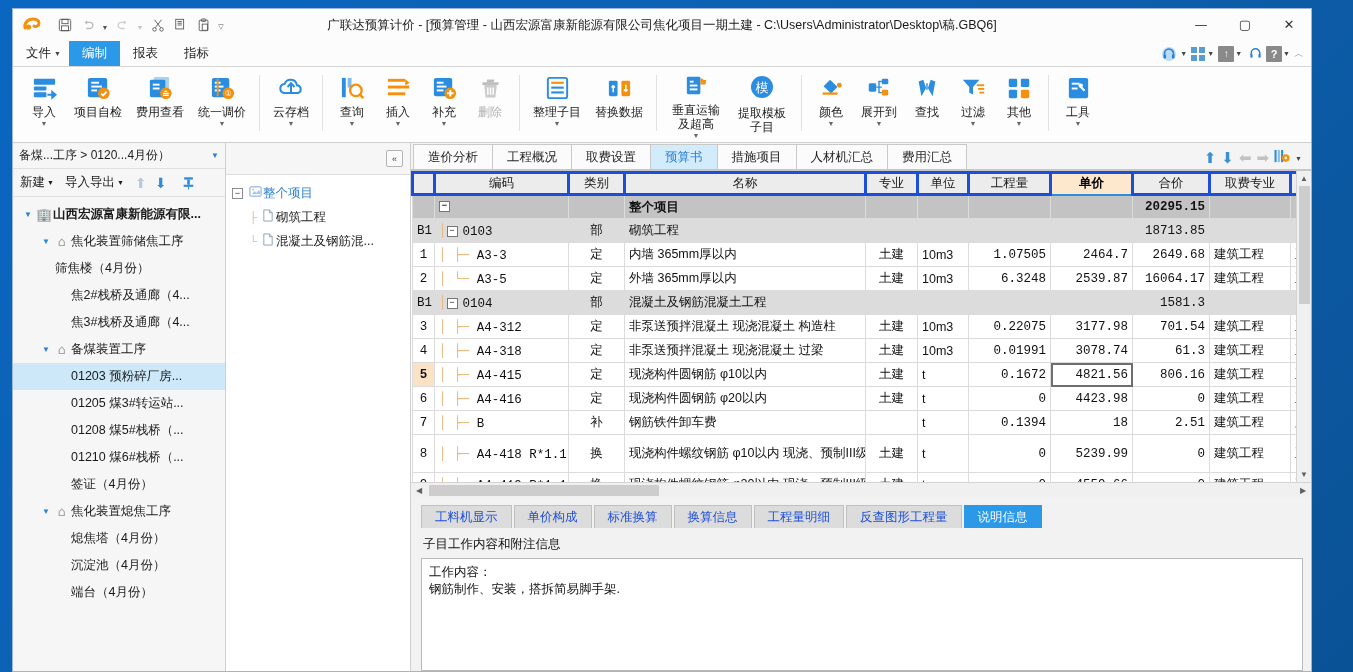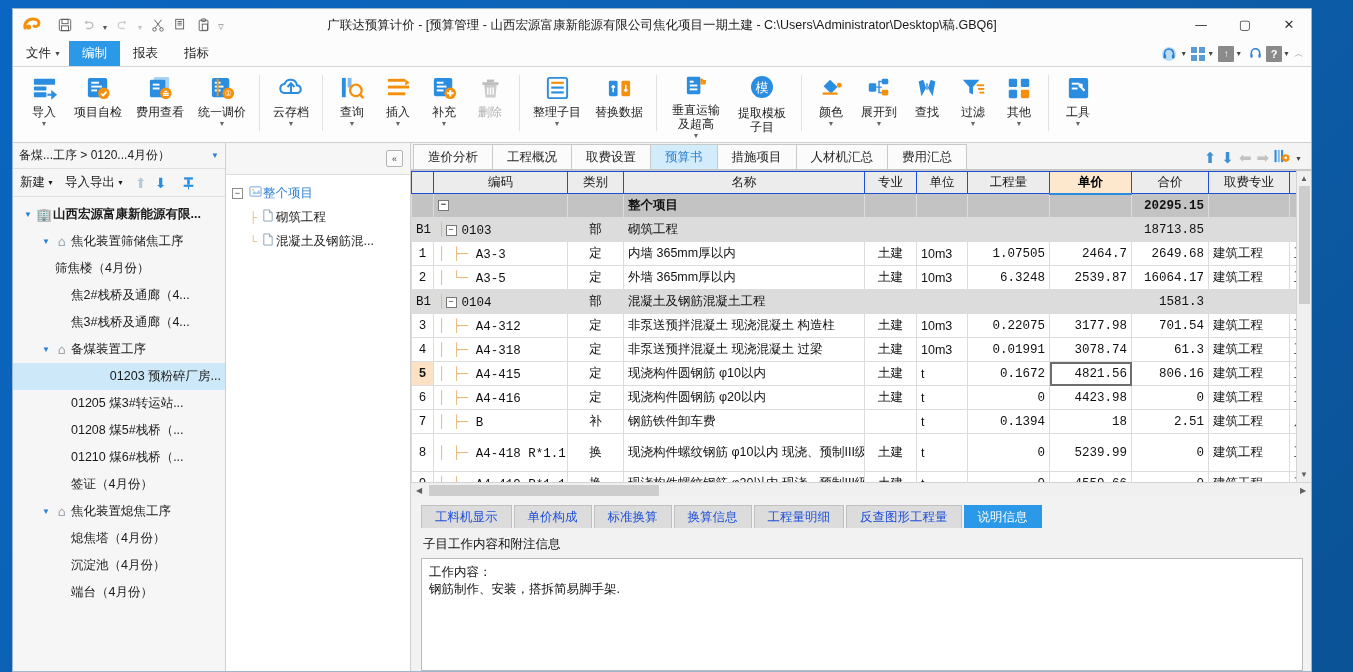--- a/index.html
+++ b/index.html
@@ -163,21 +163,21 @@
     width: 18px; height: 20px; display: flex; align-items: center; justify-content: center;
     font-size: 14px; font-family: "DejaVu Sans", sans-serif;
   }
   .tree {
     flex: 1; overflow: hidden; background: #f6f6f6; padding-top: 4px;
   }
   .tnode {
     height: 27px; display: flex; align-items: center; font-size: 12.5px; color: #1a1a1a;
     padding-right: 4px; white-space: nowrap;
   }
-  .tnode.sel { background: #cde8f9; justify-content: flex-end; }
+  .tnode.sel { background: #cde8f9; }
   .tnode.bold { font-weight: bold; }
   .texp { width: 14px; text-align: center; color: #2b7fd4; font-size: 8px; flex: none; }
   .ticon { width: 18px; text-align: center; font-size: 13px; color: #9aa7b4; flex: none; font-family: "DejaVu Sans", sans-serif;}
   .tlabel { overflow: hidden; text-overflow: ellipsis; }
 
   
   .midpanel {
     width: 185px; flex: none; background: #fff;
     border-right: 1px solid #cfcfcf;
     display: flex; flex-direction: column; min-height: 0;
@@ -215,21 +215,21 @@
   .tab.active { background: #d3ecfb; color: #2b7fd4; }
   .tabbar-right { margin-left: auto; display: flex; align-items: center; gap: 5px; padding: 0 6px 2px 0; }
   .tbr-ico { font-size: 15px; color: #3b8fd4; font-family: "DejaVu Sans", sans-serif; line-height: 1; }
   .tbr-ico.dim { color: #c2c2c2; }
 
   
   .gridwrap { flex: none; height: 312px; display: flex; background: #fff; border-top: 1px solid #c7c7c7;}
   .grid { flex: 1; overflow: hidden; position: relative; }
   table.g { border-collapse: collapse; table-layout: fixed; width: 941px; }
   table.g th {
-    height: 22px; background: #ececec; border: 1px solid #1d4ed8;
+    height: 22px; background: #ececec; border: 3px solid #1d4ed8;
     font-size: 12.5px; font-weight: normal; color: #1a1a1a;
     padding: 0 3px; text-align: center; white-space: nowrap;
   }
   table.g th.hl { background: #fde8cd; color: #000; font-weight: bold; border-bottom: 2px solid #2b8de0;}
   table.g td {
     height: 24px; border: 1px solid #dcdcdc;
     font-size: 12.5px; color: #111; padding: 0 4px; white-space: nowrap; overflow: hidden;
     background: #fff;
   }
   tr.lvl0 td { background: #c3c3c3; font-weight: bold; }

